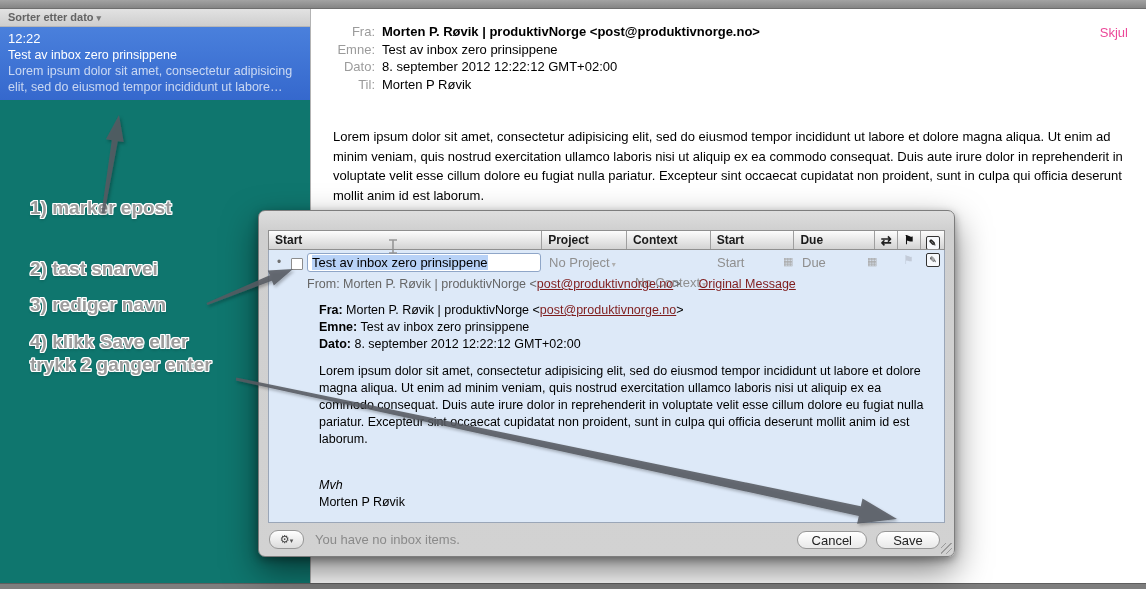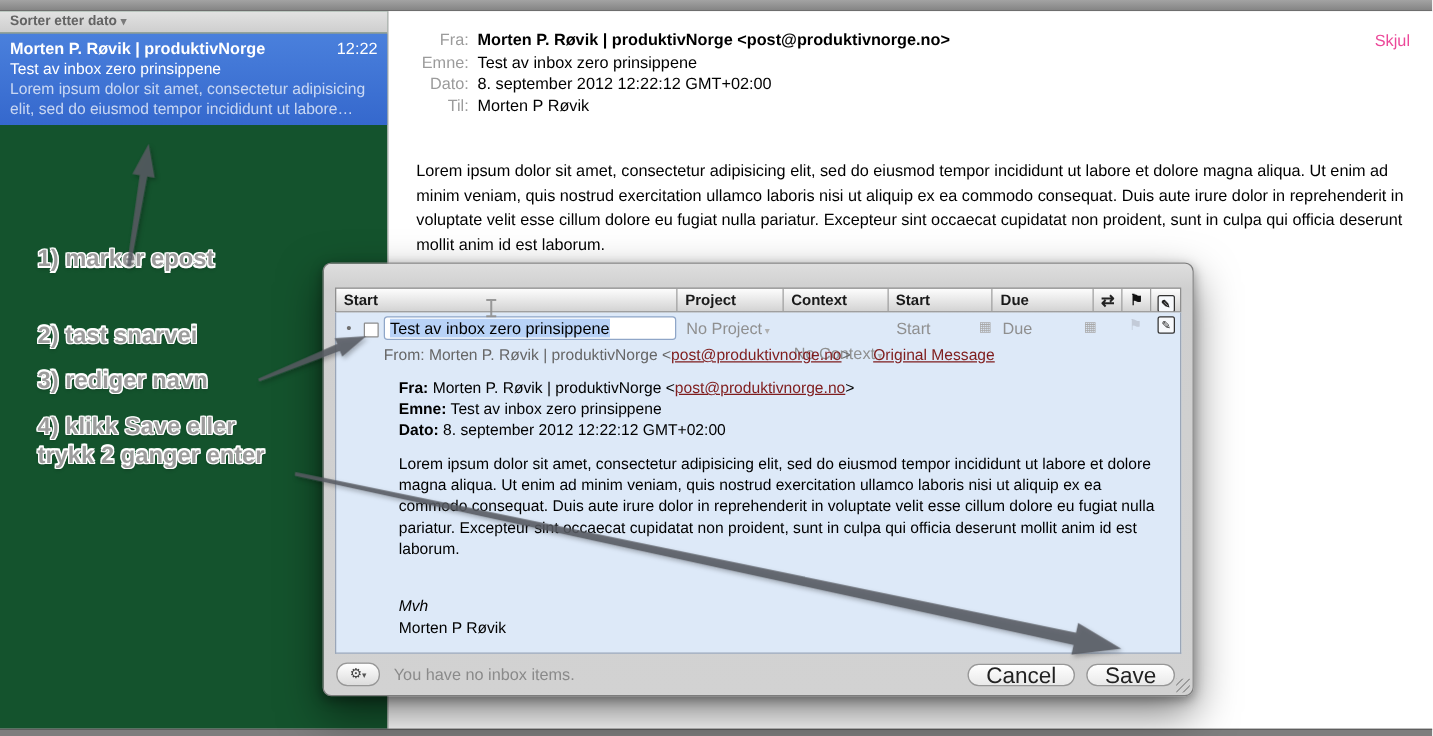--- a/index.html
+++ b/index.html
@@ -6,21 +6,21 @@
   #screen{position:relative;width:1146px;height:589px;overflow:hidden;
     font-family:"Liberation Sans",sans-serif;background:#fff;}
 
   
   .top-strip{position:absolute;left:0;top:0;width:1146px;height:9px;
     background:linear-gradient(#a3a3a3,#858585);border-bottom:1px solid #6e6e6e;box-sizing:border-box;}
   .bottom-strip{position:absolute;left:0;top:583px;width:1146px;height:6px;
     background:#7e7e7e;border-top:1px solid #5e5e5e;box-sizing:border-box;}
 
   
-  .sidebar{position:absolute;left:0;top:9px;width:310px;height:574px;background:#14532d;}
+  .sidebar{position:absolute;left:0;top:9px;width:310px;height:574px;background:#0f766e;}
   .sidebar-divider{position:absolute;left:310px;top:9px;width:1px;height:574px;background:#b3b3b3;}
   .sort-header{height:17px;background:linear-gradient(#e2e2e2,#cecece);
     border-bottom:1px solid #b6b6b6;font-size:11px;font-weight:bold;color:#636363;
     line-height:17px;padding-left:8px;}
   .sort-arrow{font-size:9px;color:#7a7a7a;margin-left:3px;}
   .email-item{background:linear-gradient(#4a80dc,#3568cd);color:#fff;padding:4px 8px 5px 8px;height:64px;}
   .email-row1{display:flex;justify-content:space-between;font-size:13px;}
   .email-sender{font-weight:bold;}
   .email-subject{font-size:12.5px;margin-top:2px;}
   .email-preview{font-size:12.5px;line-height:16px;margin-top:1px;color:rgba(255,255,255,.72);
@@ -84,42 +84,41 @@
   .qe-signoff{margin-top:29px;font-style:italic;}
   .qe-sig{margin-top:0;}
   .qe-footer{position:absolute;left:0;right:0;bottom:0;height:33px;display:flex;align-items:center;
     padding:0 14px 0 10px;box-sizing:border-box;gap:9px;}
   .gear-btn{width:33px;height:17px;border:1px solid #979797;border-radius:9px;
     background:linear-gradient(#fff,#dcdcdc);font-size:11px;color:#444;text-align:center;
     line-height:16px;cursor:pointer;}
   .gear-arrow{font-size:7px;color:#555;}
   .footer-status{font-size:13px;color:#8a8a8a;margin-left:2px;}
   .btn{height:18px;min-width:64px;border:1px solid #979797;border-radius:10px;
-    background:linear-gradient(#ffffff,#e9e9e9);font-size:18px;color:#222;text-align:center;
+    background:linear-gradient(#ffffff,#e9e9e9);font-size:13px;color:#222;text-align:center;
     line-height:17px;cursor:pointer;box-sizing:border-box;padding:0 14px;}
   .btn-cancel{margin-left:auto;}
   .resize-grip{position:absolute;right:2px;bottom:2px;width:11px;height:11px;cursor:nwse-resize;
     background:repeating-linear-gradient(135deg,transparent 0 3px,#9b9b9b 3px 4px);border-bottom-right-radius:6px;}
 
   
   .overlay{position:absolute;left:0;top:0;width:1146px;height:589px;pointer-events:none;z-index:10;}
   .arrow{fill:#565a61;opacity:.88;}
 </style>
 </head>
 <body>
 
 <div id="screen">
 
   <div class="top-strip"></div>
 
   <div class="sidebar">
     <div class="sort-header"><span>Sorter etter dato</span><span class="sort-arrow">▾</span></div>
     <div class="email-item">
       <div class="email-row1">
-        <span class="email-sender">Morten P. Røvik | produktivNorge</span>
         <span class="email-time">12:22</span>
       </div>
       <div class="email-subject">Test av inbox zero prinsippene</div>
       <div class="email-preview">Lorem ipsum dolor sit amet, consectetur adipisicing elit, sed do eiusmod tempor incididunt ut labore…</div>
     </div>
   </div>
   <div class="sidebar-divider"></div>
 
   <div class="main">
     <div class="mail-headers">

